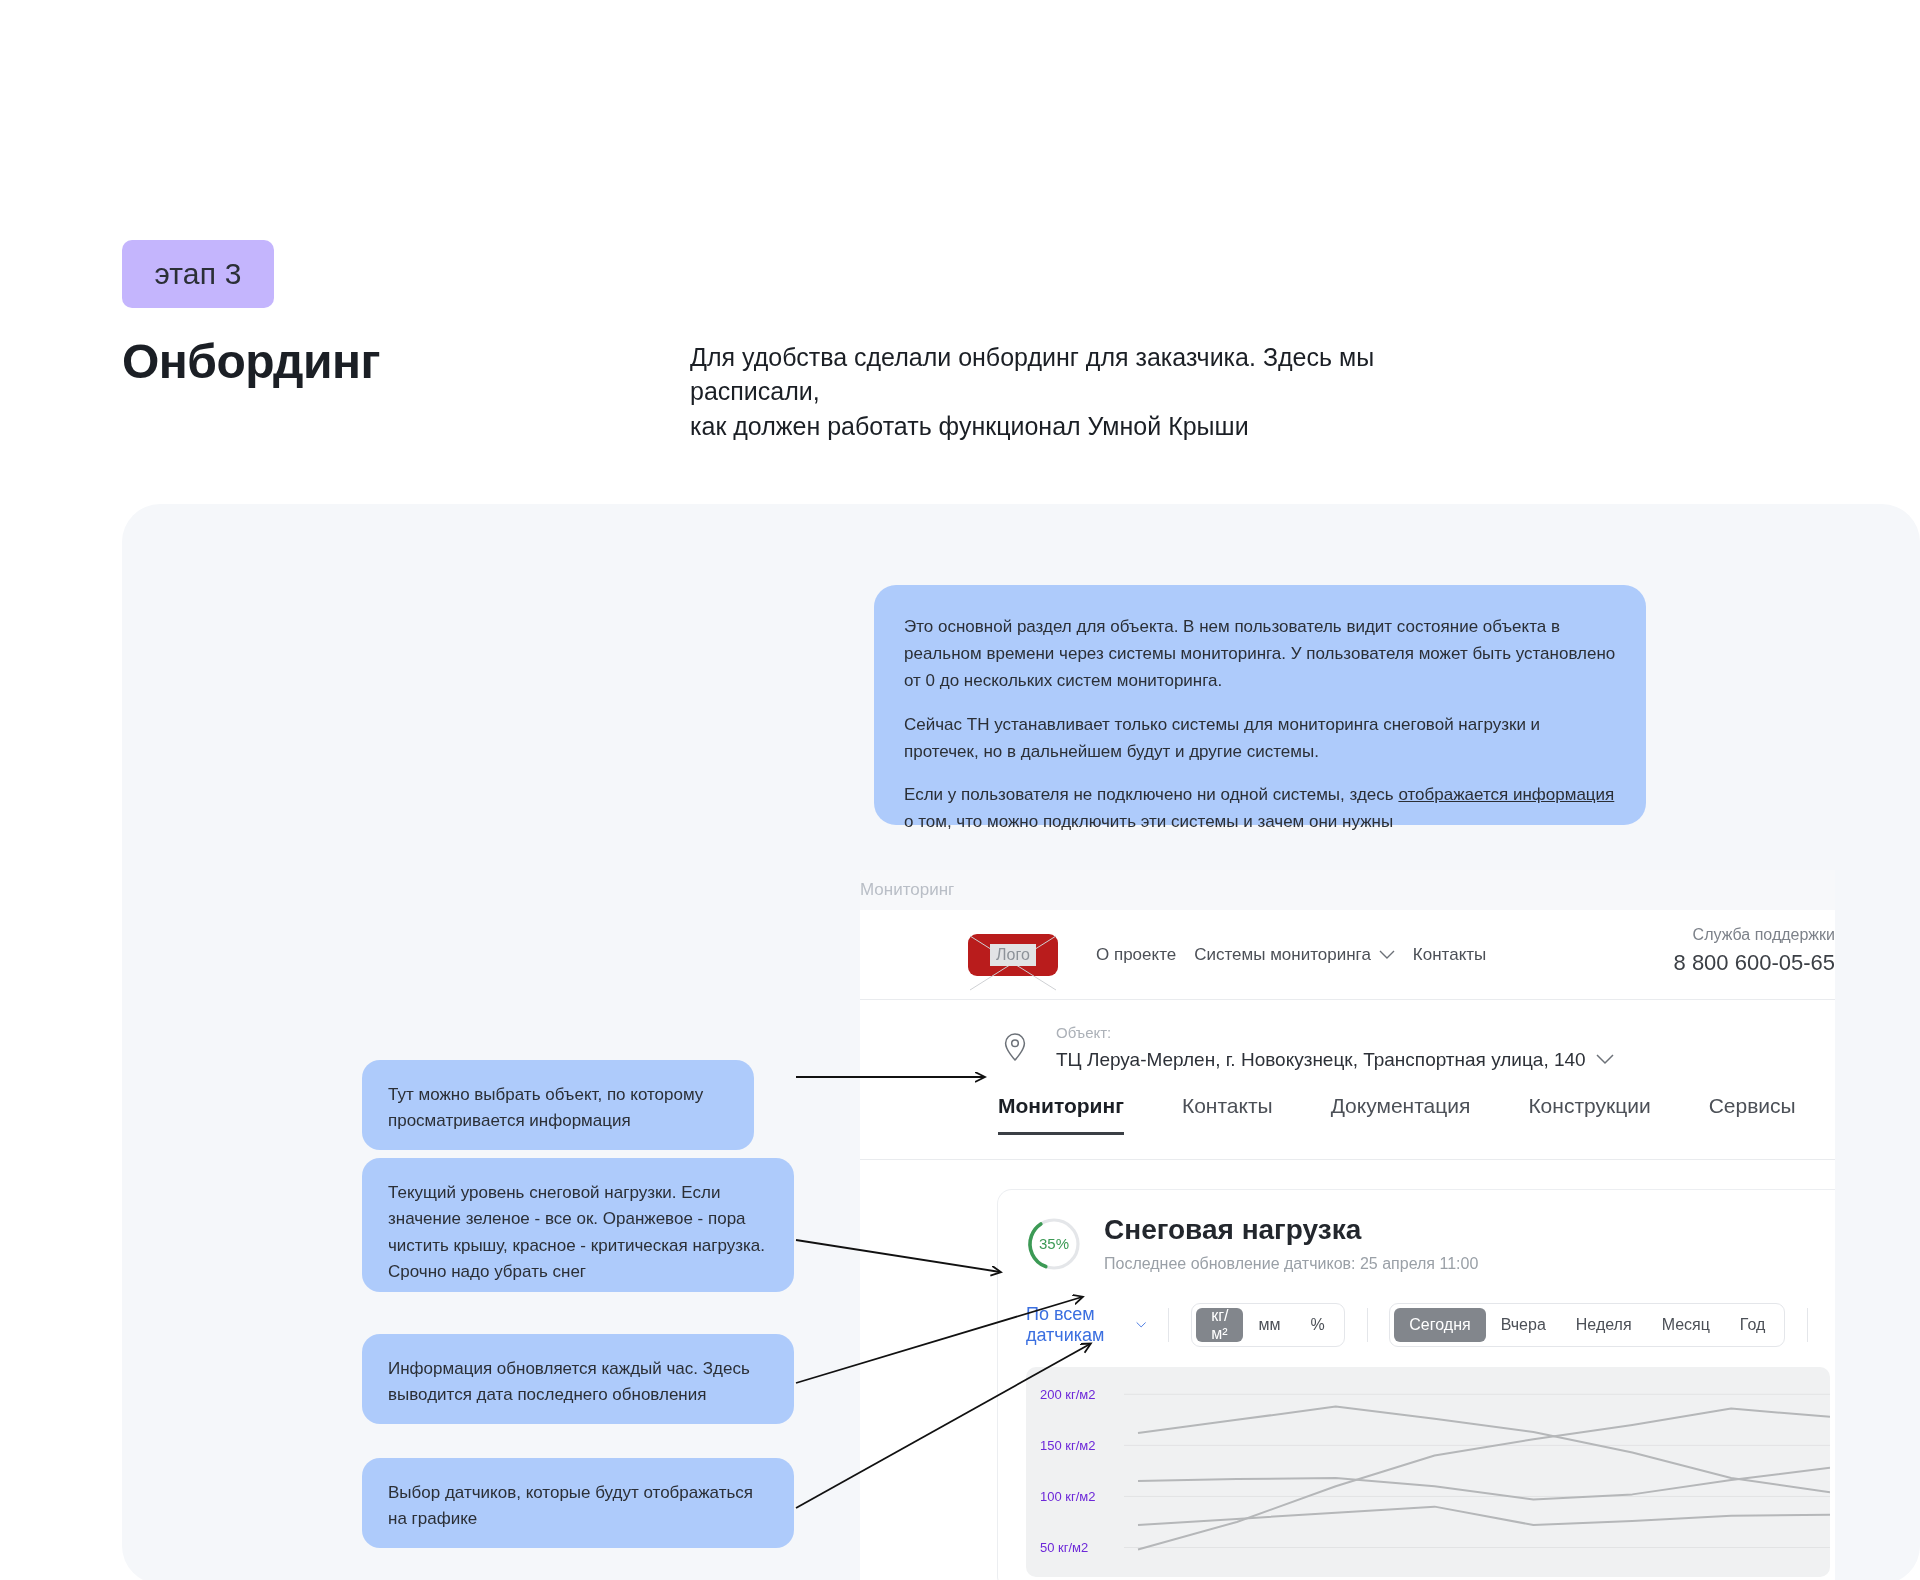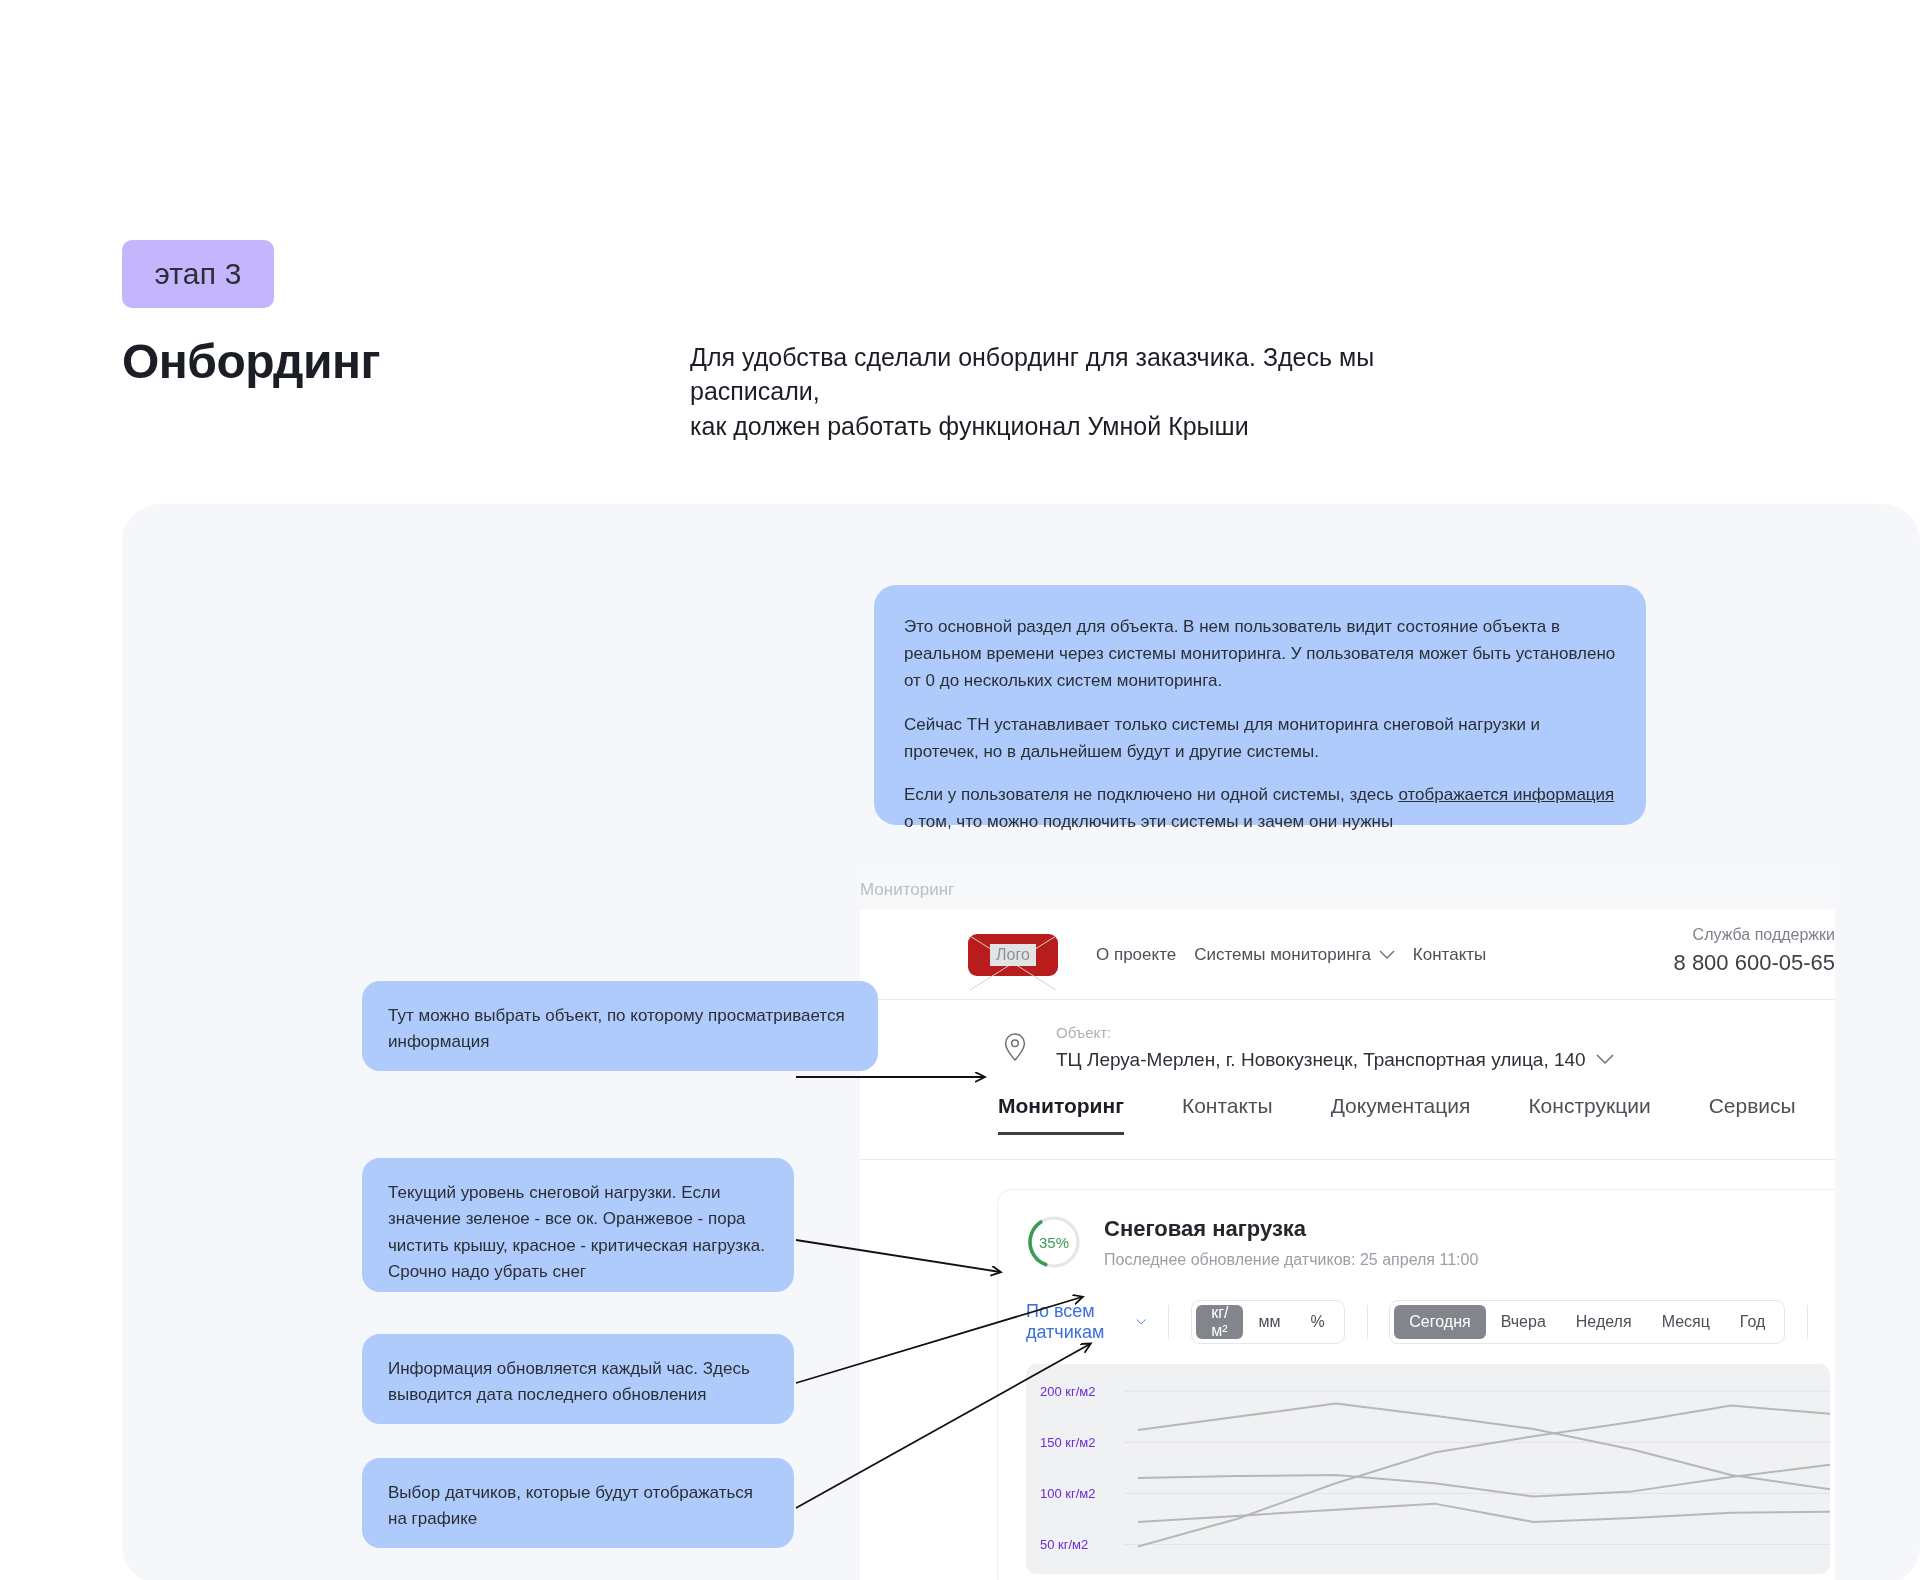--- a/index.html
+++ b/index.html
@@ -113,21 +113,21 @@
     background: #ffffff; border-radius: 14px;
     box-shadow: 0 0 0 1px #eceef1;
     padding: 24px 28px;
   }
   .card-head { display: flex; align-items: center; gap: 22px; }
   .gauge { position: relative; width: 56px; height: 56px; }
   .gauge .val {
     position: absolute; inset: 0; display: flex; align-items: center; justify-content: center;
     font-size: 15px; color: #3c9a55;
   }
-  .card-title { font-size: 22px; font-weight: 700; color: #23272d; }
+  .card-title { font-size: 28px; font-weight: 700; color: #23272d; }
   .card-sub { font-size: 16px; color: #9aa0a7; margin-top: 9px; }
 
   .controls {
     display: flex; align-items: center; margin-top: 30px; height: 44px;
   }
   .sensor-select {
     font-size: 18px; color: #3b6fe0; display: flex; align-items: center; gap: 12px;
   }
   .divider { width: 1px; height: 34px; background: #e4e6ea; margin: 0 22px; }
   .seg {
@@ -315,21 +315,21 @@
       </div>
     </div>
   </div>
 
   <div class="bubble-big">
     <p>Это основной раздел для объекта. В нем пользователь видит состояние объекта в реальном времени через системы мониторинга. У пользователя может быть установлено от 0 до нескольких систем мониторинга.</p>
     <p>Сейчас ТН устанавливает только системы для мониторинга снеговой нагрузки и протечек, но в дальнейшем будут и другие системы.</p>
     <p><span>Если у пользователя не подключено ни одной системы, здесь </span><u>отображается информация</u><span> о том, что можно подключить эти системы и зачем они нужны</span></p>
   </div>
 
-  <div class="bubble" style="left:362px; top:981px; width:516px; height:90px;">Тут можно выбрать объект, по которому просматривается информация</div>
+  <div class="bubble" style="left:362px; top:1060px; width:392px; height:90px;">Тут можно выбрать объект, по которому просматривается информация</div>
 
   <div class="bubble" style="left:362px; top:1158px; width:432px; height:134px;">Текущий уровень снеговой нагрузки. Если значение зеленое - все ок. Оранжевое - пора чистить крышу, красное - критическая нагрузка. Срочно надо убрать снег</div>
 
   <div class="bubble" style="left:362px; top:1334px; width:432px; height:90px;">Информация обновляется каждый час. Здесь выводится дата последнего обновления</div>
 
   <div class="bubble" style="left:362px; top:1458px; width:432px; height:90px;">Выбор датчиков, которые будут отображаться на графике</div>
 
   <svg class="arrows">
     <defs>
       <marker id="ah" markerWidth="12" markerHeight="12" refX="9" refY="5" orient="auto" markerUnits="userSpaceOnUse">

